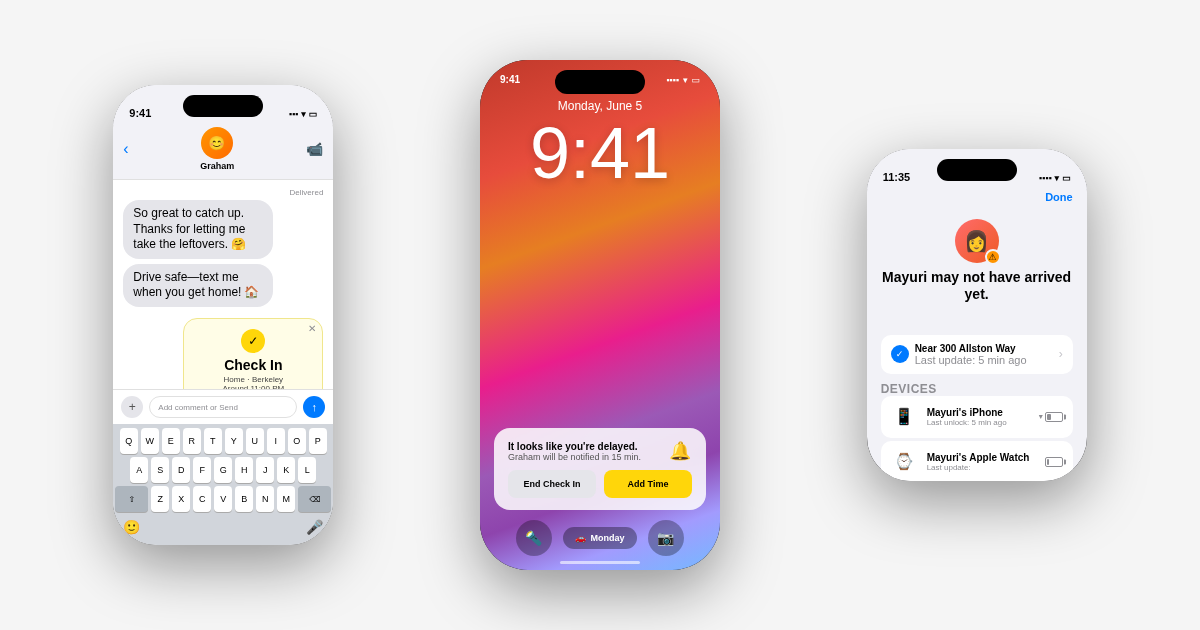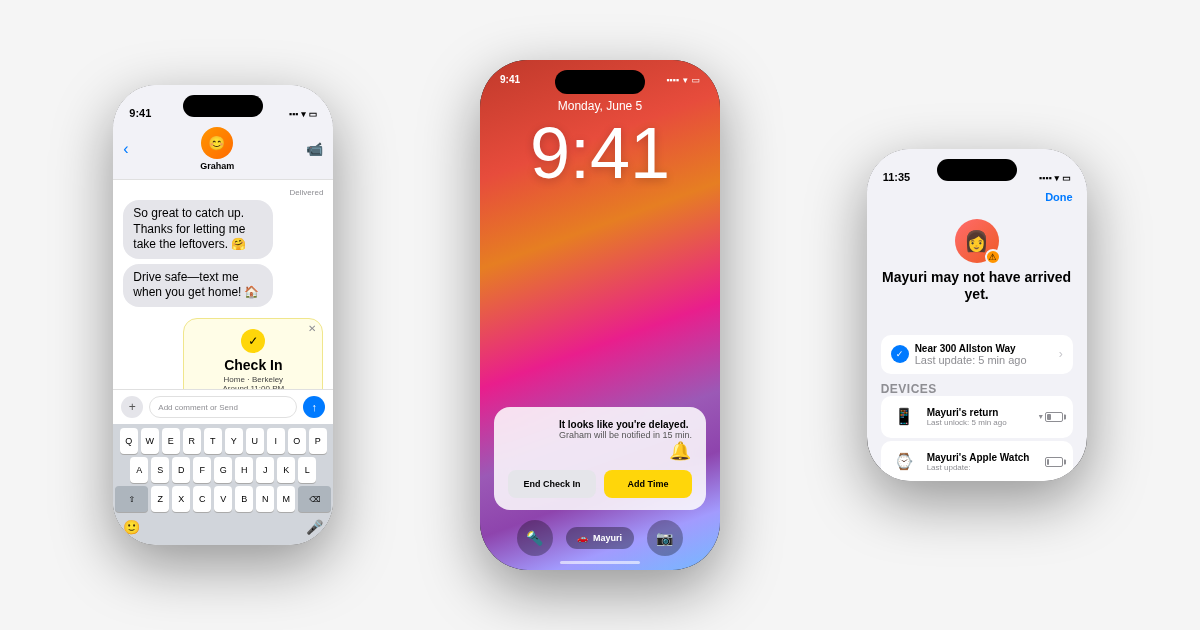--- a/index.html
+++ b/index.html
@@ -312,23 +312,22 @@
       left: 14px; right: 14px;
       background: rgba(255,255,255,0.85);
       backdrop-filter: blur(10px);
       border-radius: 16px;
       padding: 12px 14px;
     }
 
     .notif-header {
       display: flex;
       justify-content: space-between;
-      align-items: flex-end;
+      align-items: center;
       margin-bottom: 8px;
-      flex-direction: column;
     }
 
     .notif-title { font-size: 10px; font-weight: 700; color: #000; }
     .notif-subtitle { font-size: 9px; color: #555; }
     .notif-emoji { font-size: 18px; }
 
     .notif-buttons {
       display: flex;
       gap: 8px;
     }
@@ -694,21 +693,21 @@
           <div class="notif-buttons">
             <button class="notif-btn notif-btn-outline">End Check In</button>
             <button class="notif-btn notif-btn-yellow">Add Time</button>
           </div>
         </div>
 
         <div class="lock-bottom-bar">
           <div class="lock-icon-btn">🔦</div>
           <div class="lock-driving">
             <span>🚗</span>
-            <span>Mayuri</span>
+            <span>Monday</span>
           </div>
           <div class="lock-icon-btn">📷</div>
         </div>
 
         <div class="lock-home-indicator"></div>
       </div>
     </div>
   </div>
 
   <div class="phone phone-3">
@@ -766,21 +765,21 @@
           </div>
           <span class="location-arrow">›</span>
         </div>
 
         <div class="devices-section">
           <div class="devices-label">DEVICES</div>
 
           <div class="device-row">
             <div class="device-icon">📱</div>
             <div class="device-info">
-              <div class="device-name">Mayuri's return</div>
+              <div class="device-name">Mayuri's iPhone</div>
               <div class="device-status">Last unlock: 5 min ago</div>
             </div>
             <div class="device-battery">
               <span style="font-size:8px;">▾</span>
               <div class="battery-icon">
                 <div class="battery-fill" style="width:30%;"></div>
               </div>
             </div>
           </div>
 

